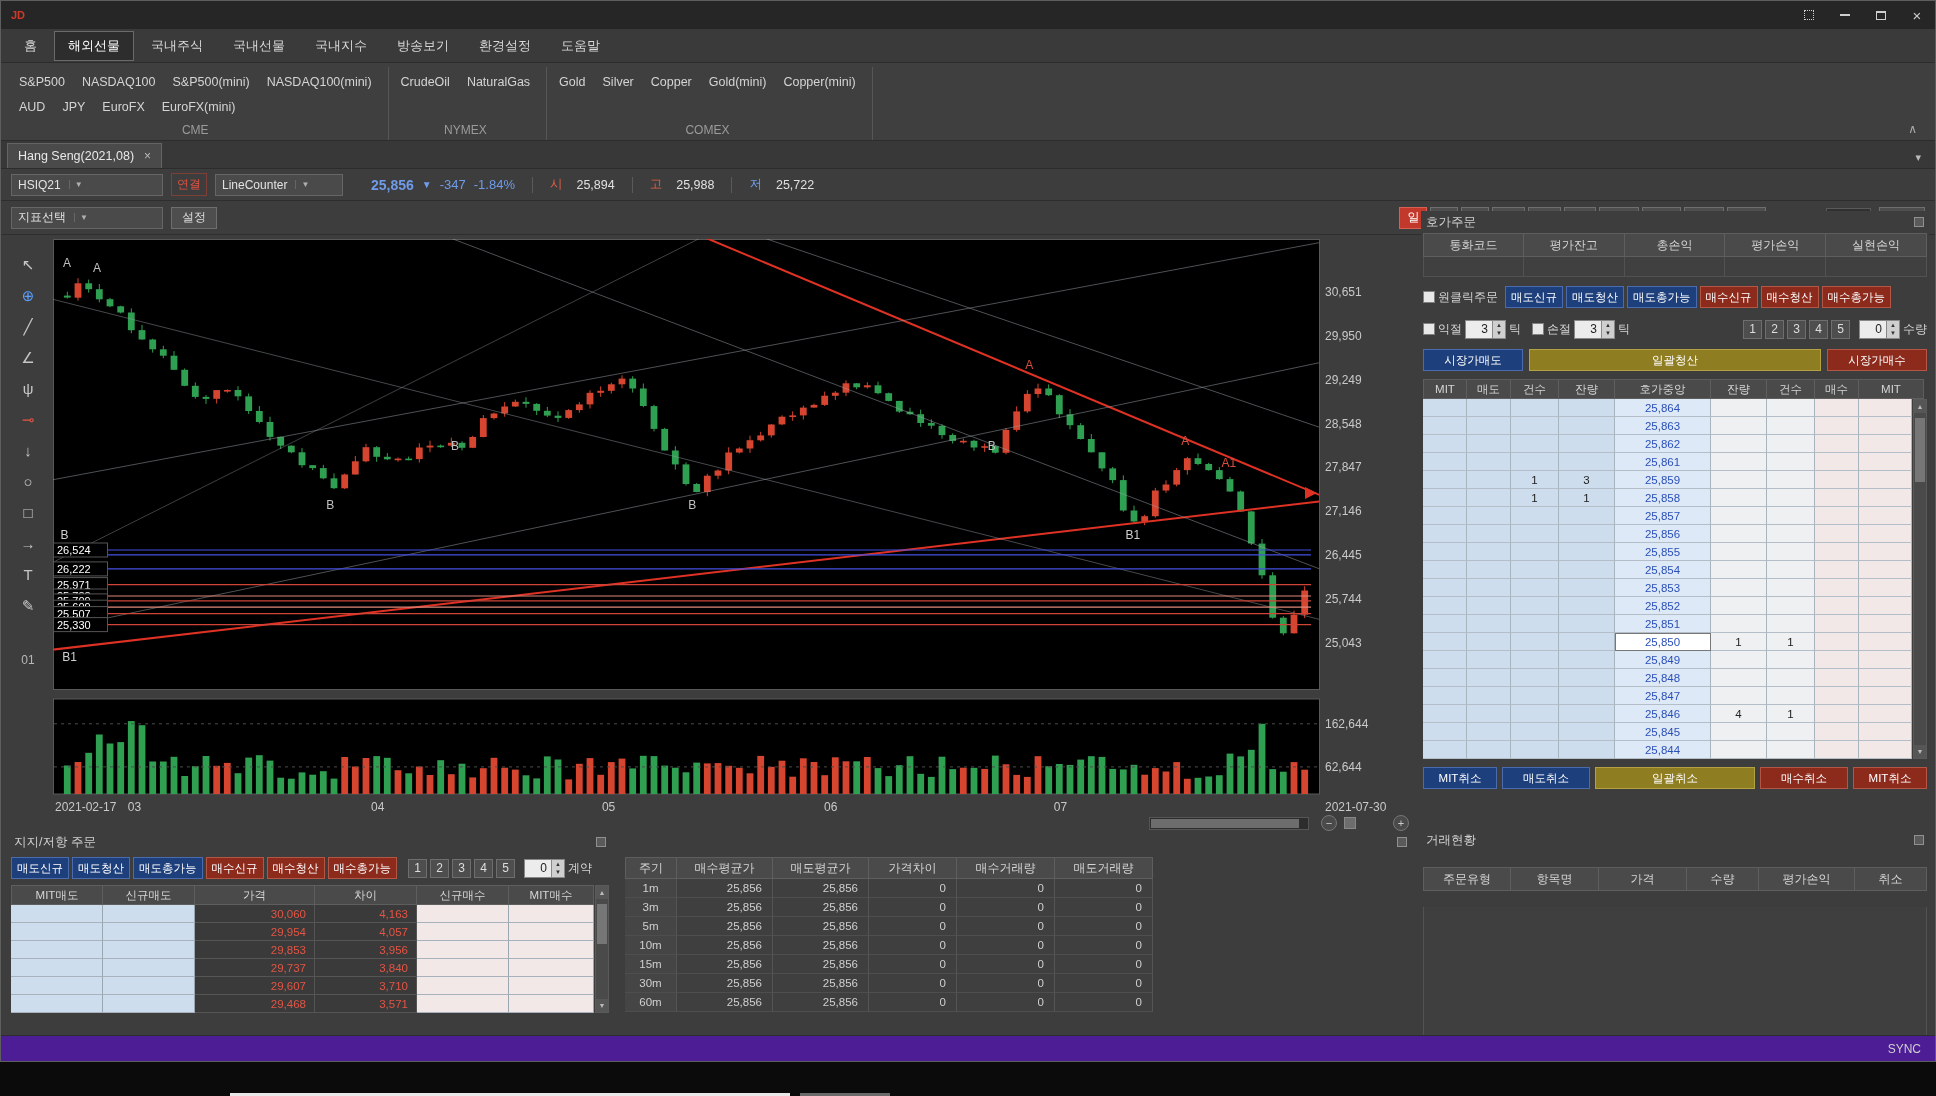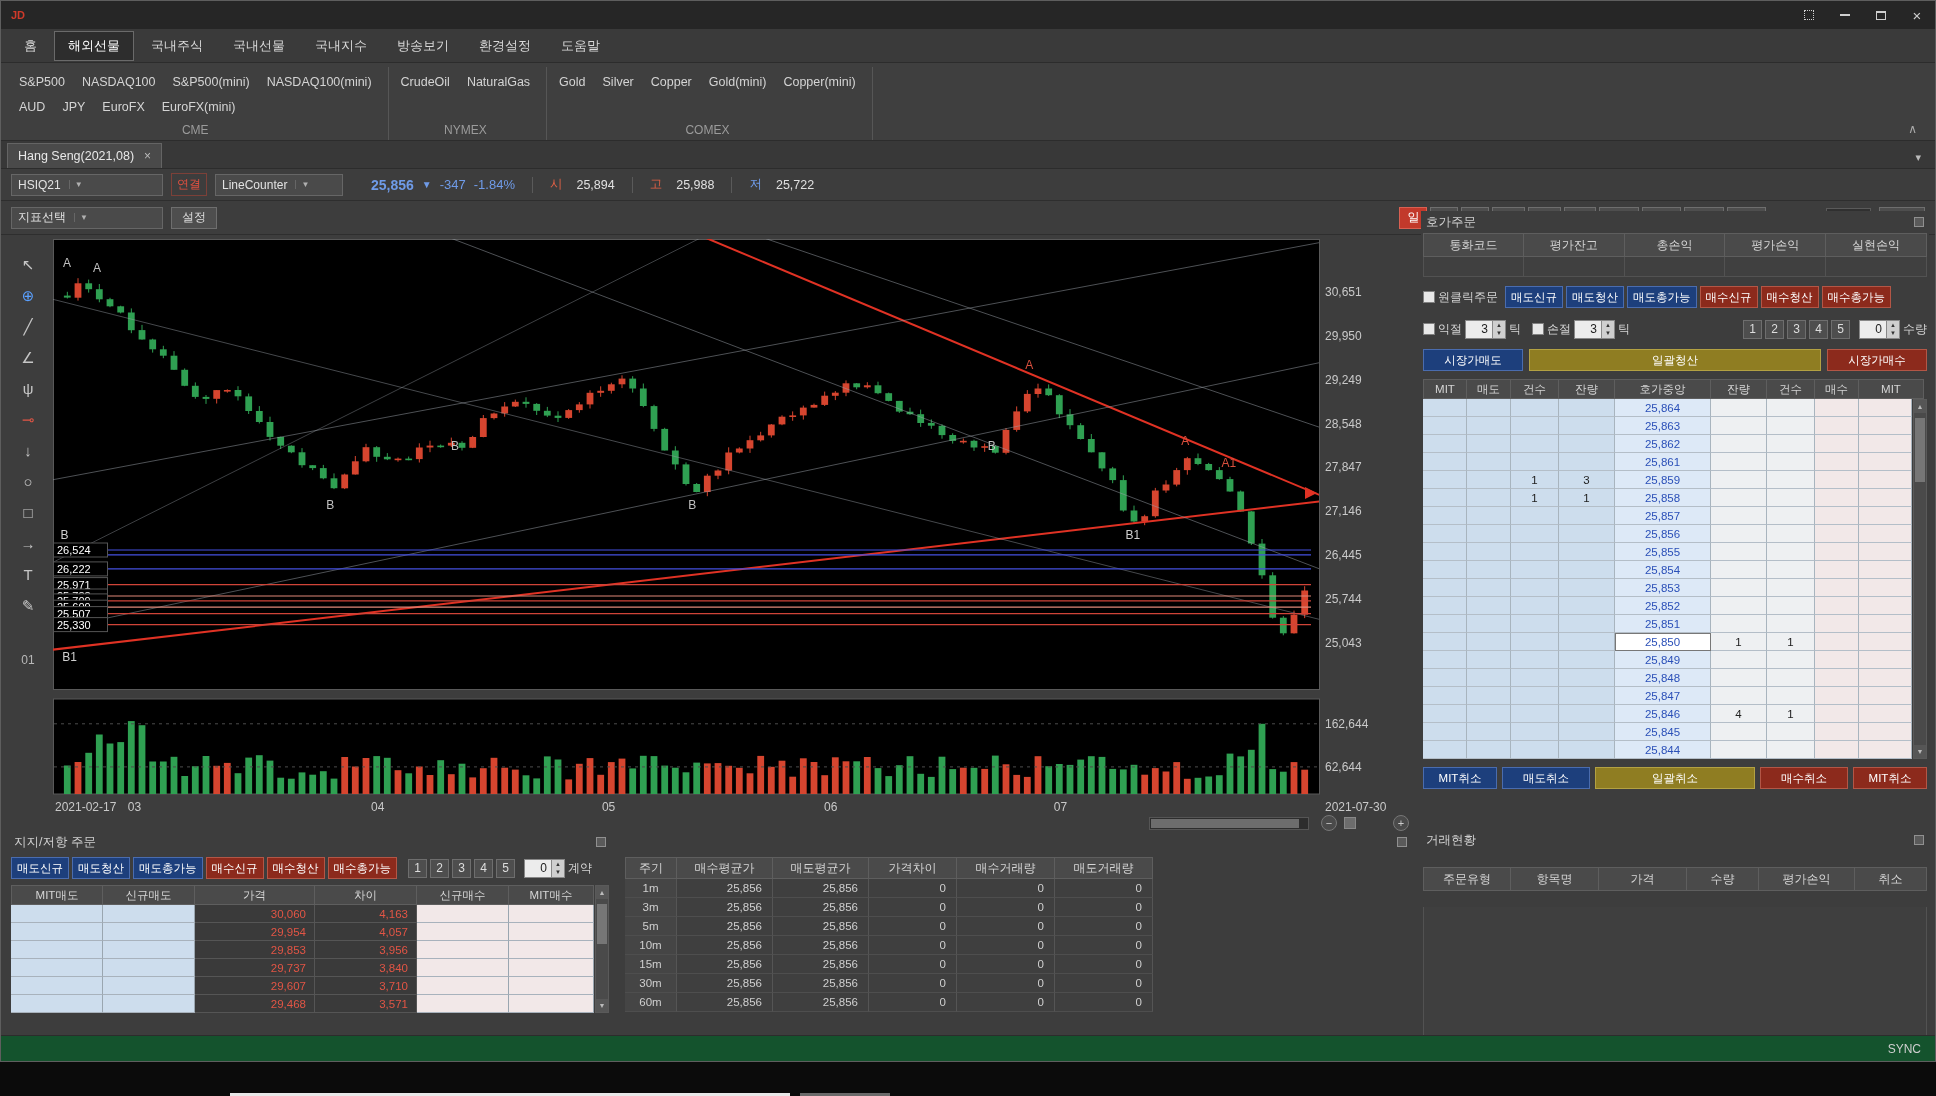--- a/index.html
+++ b/index.html
@@ -137,21 +137,21 @@
 .avg-panel{position:absolute;left:616px;top:830px;width:796px;height:196px;background:#3d3d3d;}
 .avg-head,.avrow{display:grid;grid-template-columns:52px 96px 96px 88px 98px 98px;width:528px;margin-left:8px;}
 .avg-head{height:22px;margin-top:26px;}
 .avh{background:#4a4a4a;border:1px solid #5e5e5e;border-left:none;display:flex;align-items:center;justify-content:center;color:#d5d5d5;font-size:12px;}
 .avh:first-child{border-left:1px solid #5e5e5e;}
 .avrow{height:19px;}
 .avc{background:#3f3f3f;border-right:1px solid #555;border-bottom:1px solid #4e4e4e;color:#cfcfcf;font-size:11.5px;display:flex;align-items:center;justify-content:flex-end;padding-right:10px;}
 .avc.first{justify-content:center;padding-right:0;background:#454545;}
 .avg-pin{position:absolute;right:6px;top:6px;}
 
-.statusbar{position:absolute;left:0;bottom:0;right:0;height:26px;background:#14532d;border-top:1px solid #2c2c2c;display:flex;align-items:center;justify-content:flex-end;padding-right:14px;color:#cfcfcf;font-size:12px;}
+.statusbar{position:absolute;left:0;bottom:0;right:0;height:26px;background:#4c1d95;border-top:1px solid #2c2c2c;display:flex;align-items:center;justify-content:flex-end;padding-right:14px;color:#cfcfcf;font-size:12px;}
 .taskbar{position:absolute;left:0;top:1062px;width:1936px;height:34px;background:#0b0b0b;}
 .tk1{position:absolute;left:230px;bottom:0;width:560px;height:3px;background:#e8e8e8;}
 .tk2{position:absolute;left:800px;bottom:0;width:90px;height:3px;background:#6a6a6a;}
 </style>
 </head>
 <body>
 
 <div id="win">
 
   <div class="titlebar">

